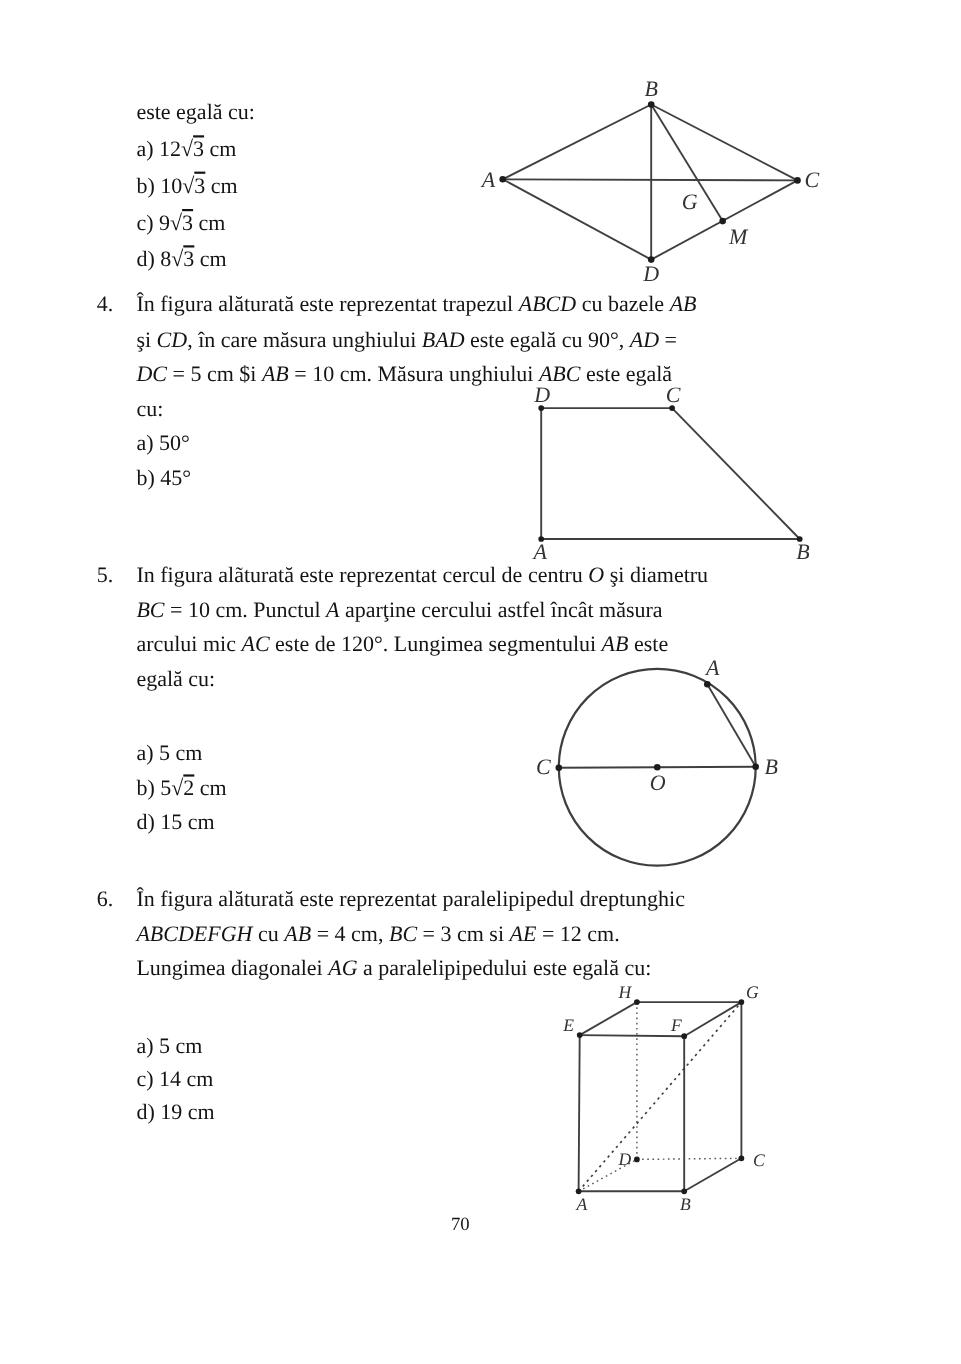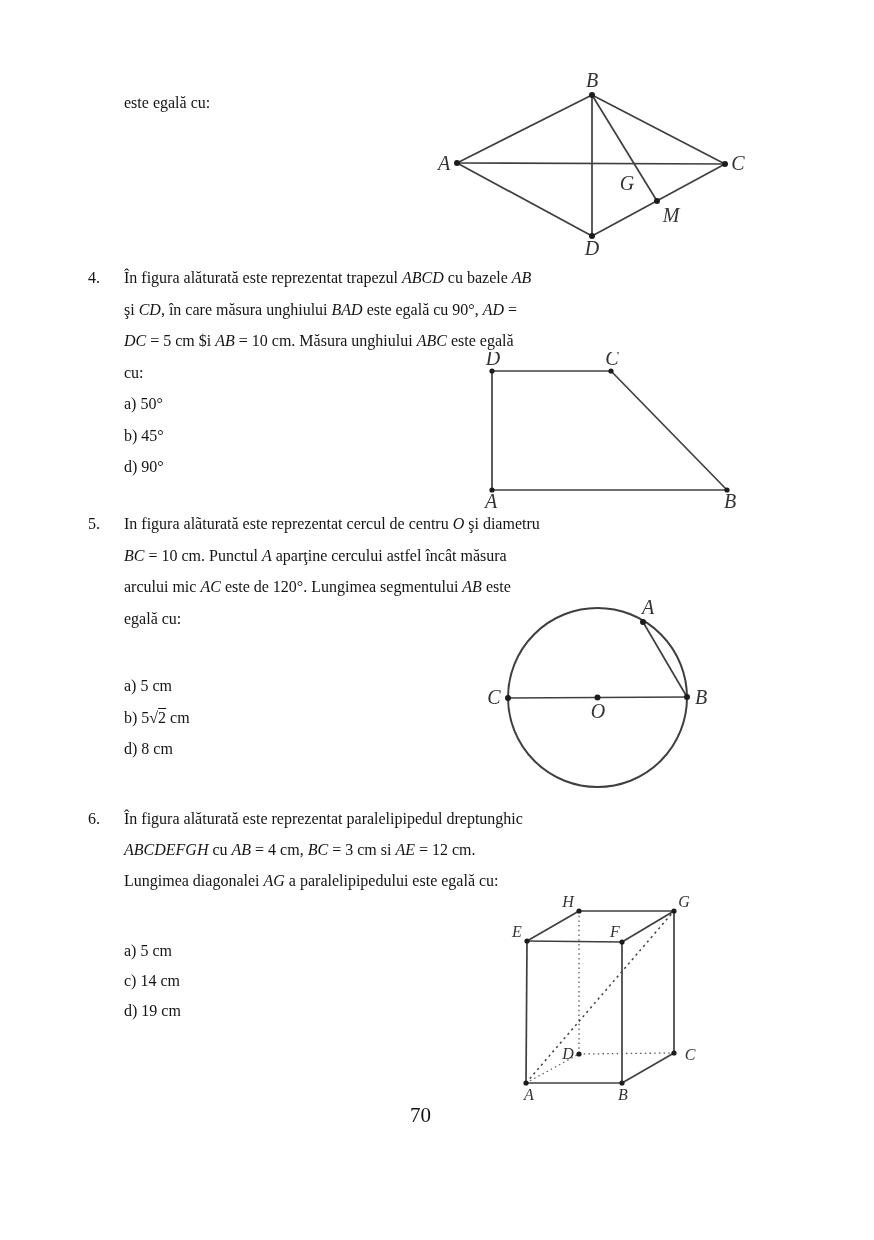--- a/index.html
+++ b/index.html
@@ -2,48 +2,54 @@
 <html><head>
 <meta charset="utf-8">
 <style>
   html,body { margin:0; padding:0; background:#e8e8e8; }
   .page {
     position:relative; width:874px; height:1240px; margin:0 auto;
     background:#ffffff; overflow:hidden;
     font-family:"Liberation Serif", serif; color:#141414;
   }
   .abs { position:absolute; }
-  .qblock { display:flex; font-size:16px; }
+  .qblock { display:flex; font-size:20px; }
   .qnum { width:36px; flex:none; }
   .qbody { flex:1; }
   .qtext { }
   .lh335 { line-height:33.5px; }
   .lh315 { line-height:31.5px; }
   .lh31  { line-height:31px; }
   .lh30  { line-height:30px; }
   .opts div { white-space:nowrap; }
   i { font-style:italic; }
   .sq { white-space:nowrap; }
   .sq .ov { text-decoration:overline; }
   svg text {
     font-family:"Liberation Serif", serif;
     font-style:italic; fill:#333333;
   }
   .figlab { font-size:20px; }
   .boxlab { font-size:16px; }
-  .pageno { font-size:21px;text-align:center; }
+  .pageno { font-size:17px;text-align:center; }
 </style>
 </head>
 <body>
 
 <div class="page">
 
   <div class="abs qblock lh335" style="left:124px; top:86px;">
     <div class="qbody">
       <div class="qtext">este egală cu:</div>
+      <div class="opts">
+        <div>a) 12<span class="sq">√<span class="ov">3</span></span> cm</div>
+        <div>b) 10<span class="sq">√<span class="ov">3</span></span> cm</div>
+        <div>c) 9<span class="sq">√<span class="ov">3</span></span> cm</div>
+        <div>d) 8<span class="sq">√<span class="ov">3</span></span> cm</div>
+      </div>
     </div>
   </div>
 
   <svg class="abs" style="left:420px; top:63px;" width="350" height="205" viewBox="0 0 350 205">
     <g stroke="#3f3f3f" stroke-width="1.7" fill="none">
       <line x1="37" y1="100" x2="172" y2="32"></line>
       <line x1="172" y1="32" x2="305" y2="101"></line>
       <line x1="305" y1="101" x2="172" y2="173"></line>
       <line x1="172" y1="173" x2="37" y2="100"></line>
       <line x1="37" y1="100" x2="305" y2="101"></line>
@@ -67,21 +73,20 @@
     </g>
   </svg>
 
   <div class="abs qblock lh315" style="left:88px; top:262px; width:740px;">
     <div class="qnum">4.</div>
     <div class="qbody">
       <div class="qtext">În figura alăturată este reprezentat trapezul <i>ABCD</i> cu bazele <i>AB</i><br>şi <i>CD</i>, în care măsura unghiului <i>BAD</i> este egală cu 90°, <i>AD</i> =<br><i>DC</i> = 5 cm $i <i>AB</i> = 10 cm. Măsura unghiului <i>ABC</i> este egală<br>cu:</div>
       <div class="opts">
         <div>a) 50°</div>
         <div>b) 45°</div>
-        <div>d) 90°</div>
       </div>
     </div>
   </div>
 
   <svg class="abs" style="left:465px; top:352px;" width="300" height="162" viewBox="0 0 300 162">
     <g stroke="#3f3f3f" stroke-width="1.7" fill="none">
       <line x1="27" y1="19" x2="146" y2="19"></line>
       <line x1="146" y1="19" x2="262" y2="138"></line>
       <line x1="262" y1="138" x2="27" y2="138"></line>
       <line x1="27" y1="138" x2="27" y2="19"></line>
@@ -100,21 +105,21 @@
     </g>
   </svg>
 
   <div class="abs qblock lh315" style="left:88px; top:508px; width:740px;">
     <div class="qnum">5.</div>
     <div class="qbody">
       <div class="qtext">In figura alãturată este reprezentat cercul de centru <i>O</i> şi diametru<br><i>BC</i> = 10 cm. Punctul <i>A</i> aparţine cercului astfel încât măsura<br>arcului mic <i>AC</i> este de 120°. Lungimea segmentului <i>AB</i> este<br>egală cu:</div>
       <div class="opts" style="margin-top:36px;">
         <div>a) 5 cm</div>
         <div>b) 5<span class="sq">√<span class="ov">2</span></span> cm</div>
-        <div>d) 8 cm</div>
+        <div>d) 15 cm</div>
       </div>
     </div>
   </div>
 
   <svg class="abs" style="left:470px; top:596px;" width="260" height="205" viewBox="0 0 260 205">
     <circle cx="127.5" cy="101.5" r="89.5" stroke="#3f3f3f" stroke-width="2" fill="none"></circle>
     <g stroke="#3f3f3f" stroke-width="1.7">
       <line x1="38" y1="102" x2="217" y2="101"></line>
       <line x1="173" y1="26" x2="217" y2="101"></line>
     </g>

